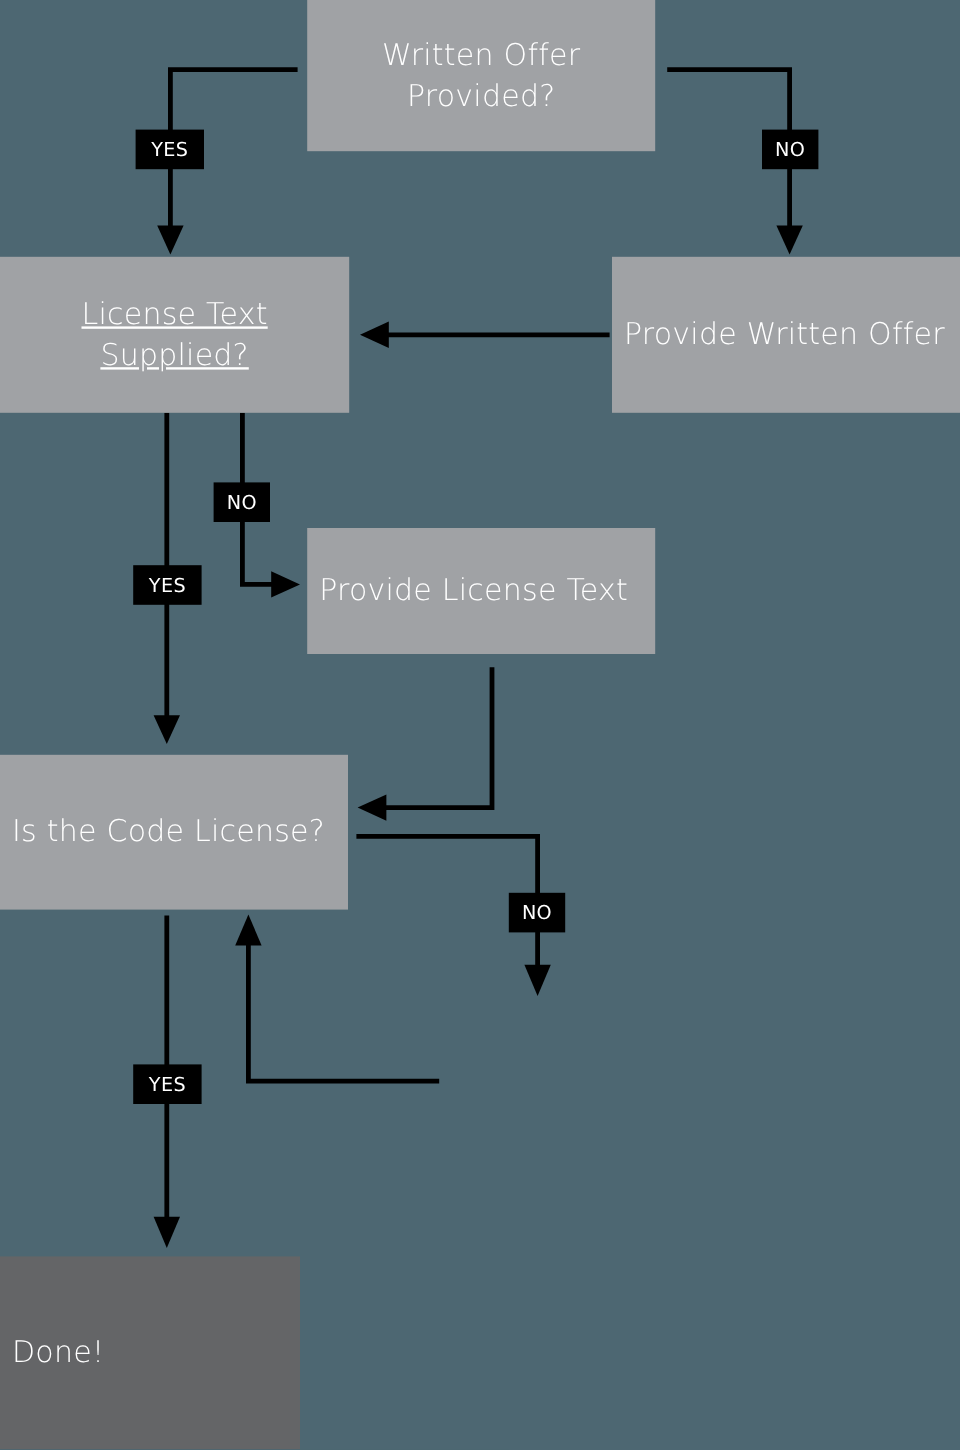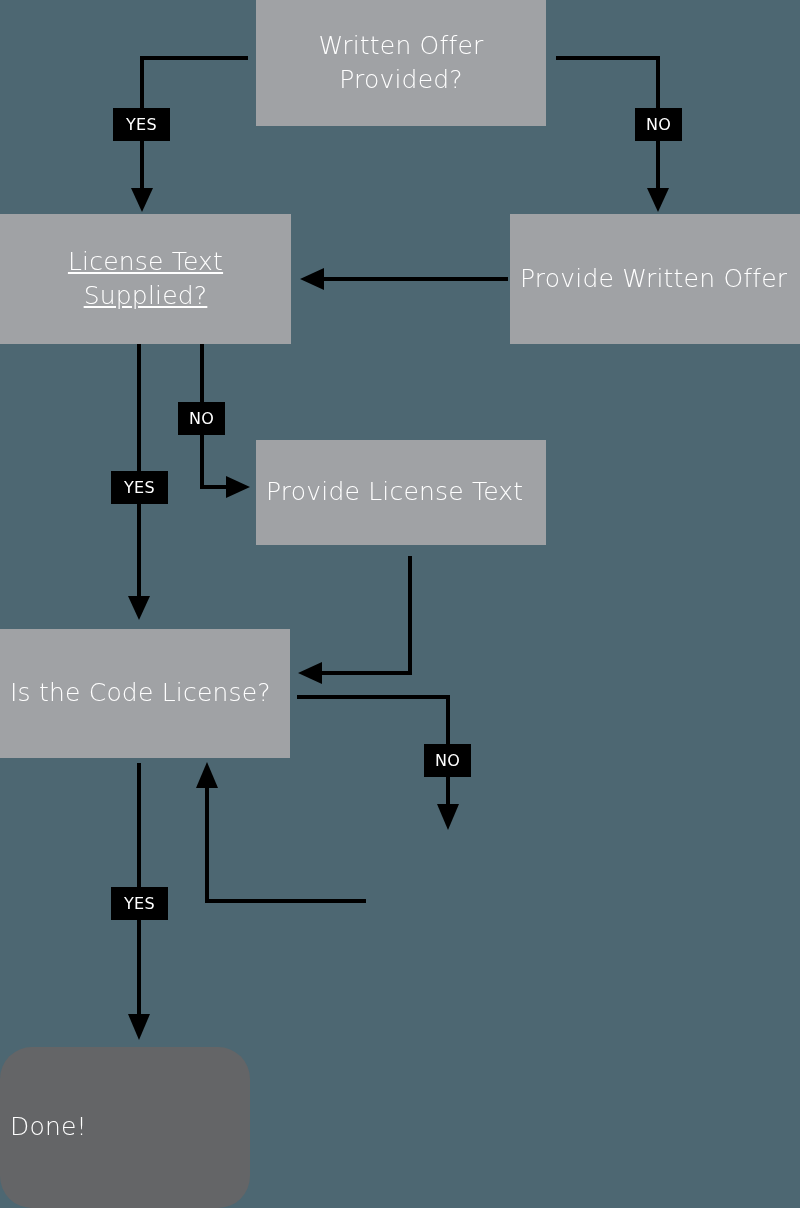--- a/index.html
+++ b/index.html
@@ -27,21 +27,20 @@
     line-height: 1.38;
     letter-spacing: 0.2px;
     box-sizing: border-box;
     padding: 4px 10px;
   }
   .node.decision, .node.process {
     background: #a0a2a5;
   }
   .node.terminal {
     background: #646567;
-    border-radius: 32px;
   }
   .edge-label {
     position: absolute;
     background: #000000;
     color: #ffffff;
     font-size: 16px;
     font-weight: 400;
     line-height: 1;
     display: flex;
     align-items: center;

